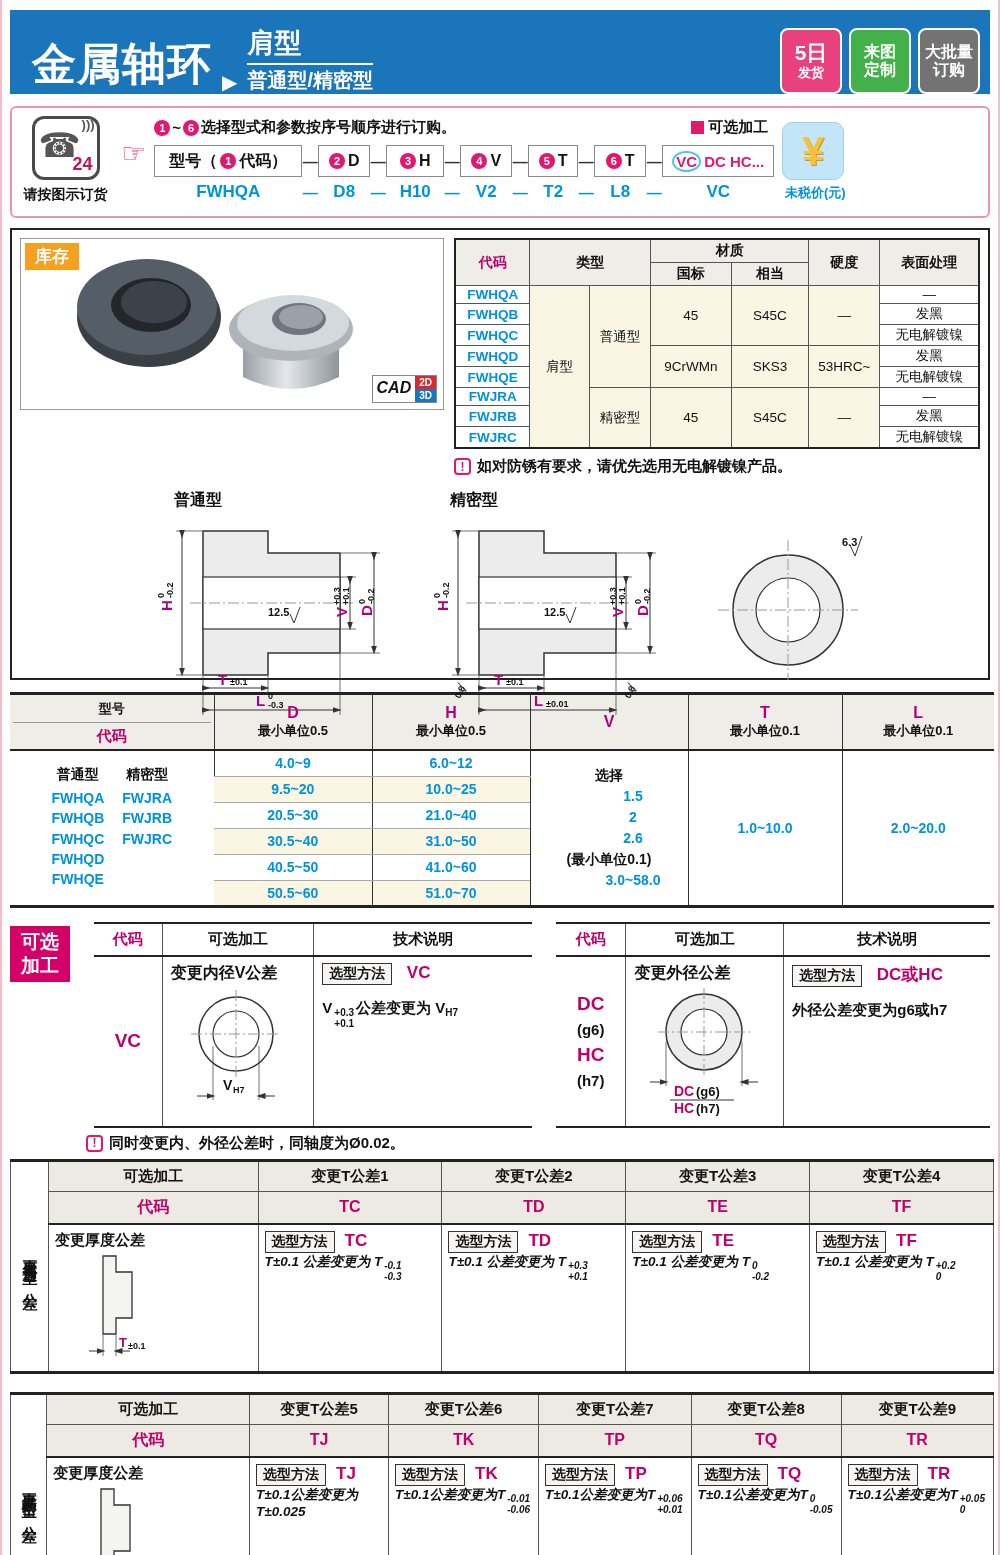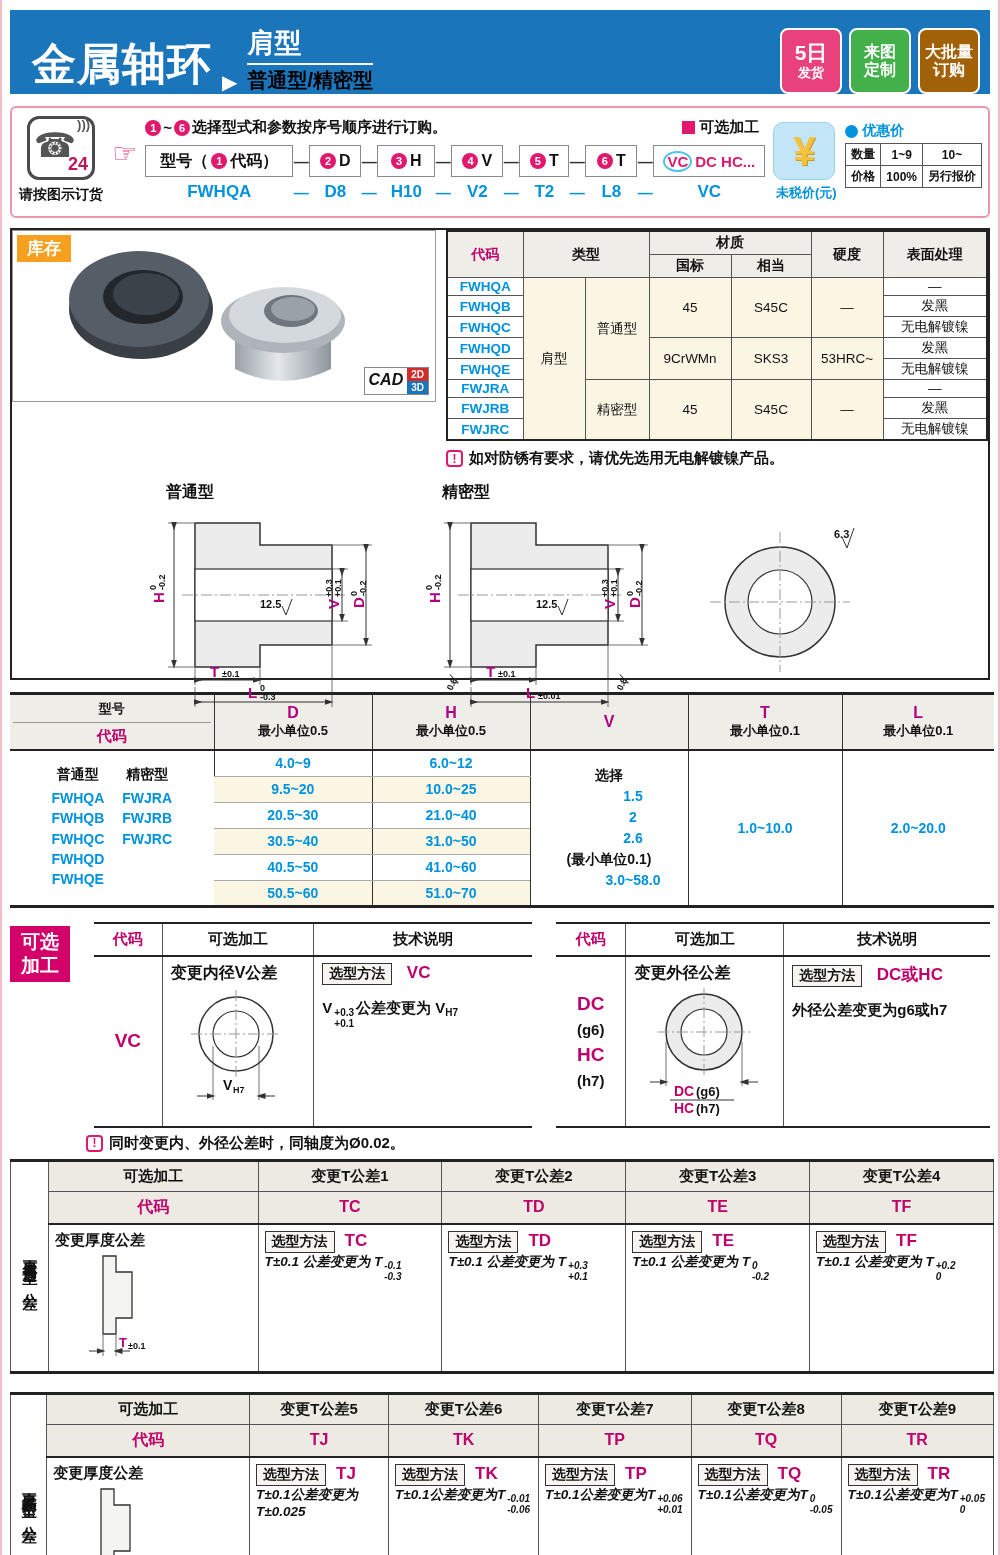--- a/index.html
+++ b/index.html
@@ -8,25 +8,25 @@
     font-family: "Liberation Sans", "DejaVu Sans", sans-serif; color: #111;
     border-left: 2px solid #f3bcc9; border-right: 2px solid #f3bcc9;
     overflow: hidden;
   }
   
   .hdr { margin: 10px 8px 12px; height: 84px; background: #1b75bb; display: flex; align-items: flex-end; padding: 0 10px 0 22px; }
   .hdr-title { color: #fff; font-weight: bold; font-size: 44px; letter-spacing: 1px; }
   .hdr-arrow { color: #fff; font-size: 20px; margin: 0 10px; }
   .hdr-sub { display: flex; flex-direction: column; }
   .hdr-sub .s1 { color: #fff; font-weight: bold; font-size: 27px; border-bottom: 2px solid #fff; padding-bottom: 2px; }
-  .hdr-sub .s2 { color: #000000; font-weight: bold; font-size: 20px; padding-top: 2px; }
+  .hdr-sub .s2 { color: #ffffff; font-weight: bold; font-size: 20px; padding-top: 2px; }
   .hdr-badges { margin-left: auto; display: flex; gap: 7px; }
   .badge { width: 62px; height: 66px; border: 2px solid #fff; border-radius: 8px; color: #fff; font-weight: bold;
            display: flex; flex-direction: column; align-items: center; justify-content: center; line-height: 1.15; }
-  .badge.pink { background: #e8417c; } .badge.green { background: #43b049; } .badge.purple { background: #a16207; }
+  .badge.pink { background: #e8417c; } .badge.green { background: #43b049; } .badge.purple { background: #737373; }
   .badge .b1 { font-size: 21px; } .badge .b2 { font-size: 13px; }
   
   .order { border: 2px solid #ea96aa; border-radius: 6px; margin: 0 8px 10px; padding: 8px 6px; display: flex; gap: 8px; height: 112px; }
   .phone { width: 100px; text-align: center; }
   .phone-box { width: 68px; height: 64px; border: 3px solid #4a4a4a; border-radius: 12px; margin: 0 auto; position: relative; }
   .phone-glyph { font-size: 34px; color: #555; position: absolute; left: 4px; top: 6px; }
   .phone-24 { position: absolute; right: 4px; bottom: 2px; font-weight: bold; font-size: 18px; color: #be185d; }
   .phone-waves { position: absolute; right: 2px; top: -2px; font-size: 13px; color: #555; font-weight: bold; }
   .phone-cap { font-weight: bold; font-size: 14px; margin-top: 6px; }
   .hand { color: #e8417c; font-size: 28px; align-self: center; margin-top: -18px; }
@@ -50,21 +50,21 @@
   .yen-wrap { width: 66px; text-align: center; }
   .yen-box { width: 62px; height: 58px; background: #c3e5f8; border: 1px solid #9fd0ef; border-radius: 10px;
              display: flex; align-items: center; justify-content: center; font-size: 40px; font-weight: bold;
              color: #f6c23d; text-shadow: 1px 1px 0 #c79b22; }
   .yen-cap { color: #0093dd; font-weight: bold; font-size: 13px; margin-top: 4px; white-space: nowrap; }
   .price-title { color: #0093dd; font-weight: bold; font-size: 14px; display: flex; align-items: center; gap: 4px; }
   .pdot { width: 13px; height: 13px; border-radius: 50%; background: #0093dd; }
   .ptab { border-collapse: collapse; font-size: 12px; font-weight: bold; margin-top: 3px; }
   .ptab td { border: 1px solid #555; padding: 2px 5px; text-align: center; white-space: nowrap; }
   
-  .main-box { border: 2px solid #222; margin: 0 8px 12px; height: 452px; }
+  .main-box { border: 2px solid #222; margin: 0 8px 12px; padding: 8px; height: 452px; }
   .main-top { display: flex; gap: 10px; }
   .photo { width: 424px; height: 172px; border: 1px solid #999; position: relative; background: #fff; flex: none; }
   .stock-badge { position: absolute; top: 4px; left: 4px; background: #f5a01e; color: #fff; font-weight: bold;
                  font-size: 17px; padding: 2px 10px; z-index: 2; }
   .cad-badge { position: absolute; right: 6px; bottom: 6px; display: flex; align-items: stretch; border: 1px solid #888; background: #fff; }
   .cad-label { font-weight: bold; font-style: italic; font-size: 16px; padding: 3px 4px; }
   .cad-dims { display: flex; flex-direction: column; }
   .cad-2d { background: #d42b2b; color: #fff; font-size: 10px; font-weight: bold; padding: 1px 4px; }
   .cad-3d { background: #1b75bb; color: #fff; font-size: 10px; font-weight: bold; padding: 1px 4px; }
   .mat { flex: 1; }
@@ -233,40 +233,20 @@
       <div class="exdash">—</div>
       <div class="ex">VC</div>
     </div>
   </div>
 
   <div class="price">
     <div class="yen-wrap">
       <div class="yen-box">¥</div>
       <div class="yen-cap">未税价(元)</div>
     </div>
-    <div>
-      <div class="price-title">
-        <span class="pdot"></span>
-        <span>优惠价</span>
-      </div>
-      <table class="ptab">
-        <tbody>
-            <tr>
-          <td>数量</td>
-          <td>1~9</td>
-          <td>10~</td>
-        </tr>
-        <tr>
-          <td>价格</td>
-          <td>100%</td>
-          <td>另行报价</td>
-        </tr>
-      </tbody>
-        </table>
-    </div>
   </div>
 </div>
 
 <div class="main-box">
   <div class="main-top">
     <div class="photo">
       <span class="stock-badge">库存</span>
       <svg width="422" height="170" viewBox="0 0 422 170">
         <defs>
           <linearGradient id="silverG" x1="0" y1="0" x2="1" y2="0">

